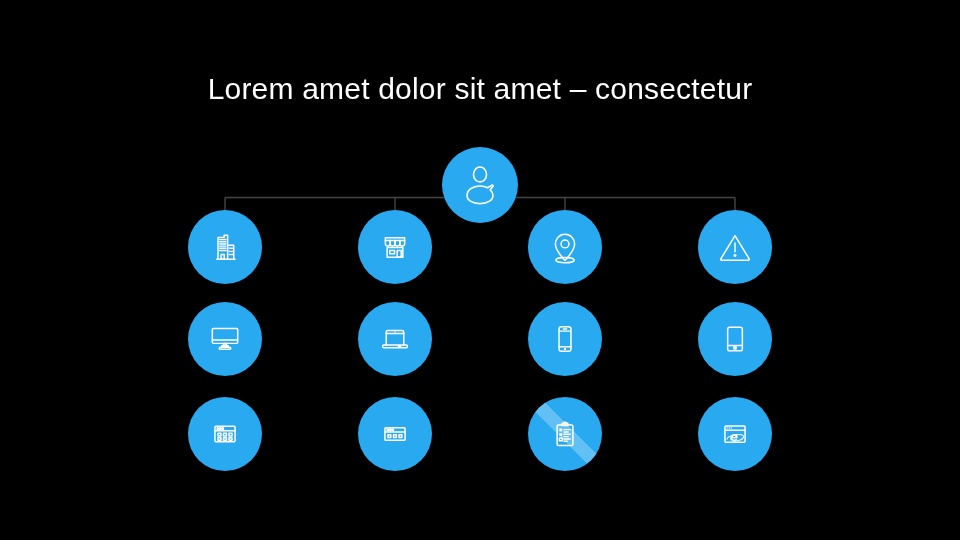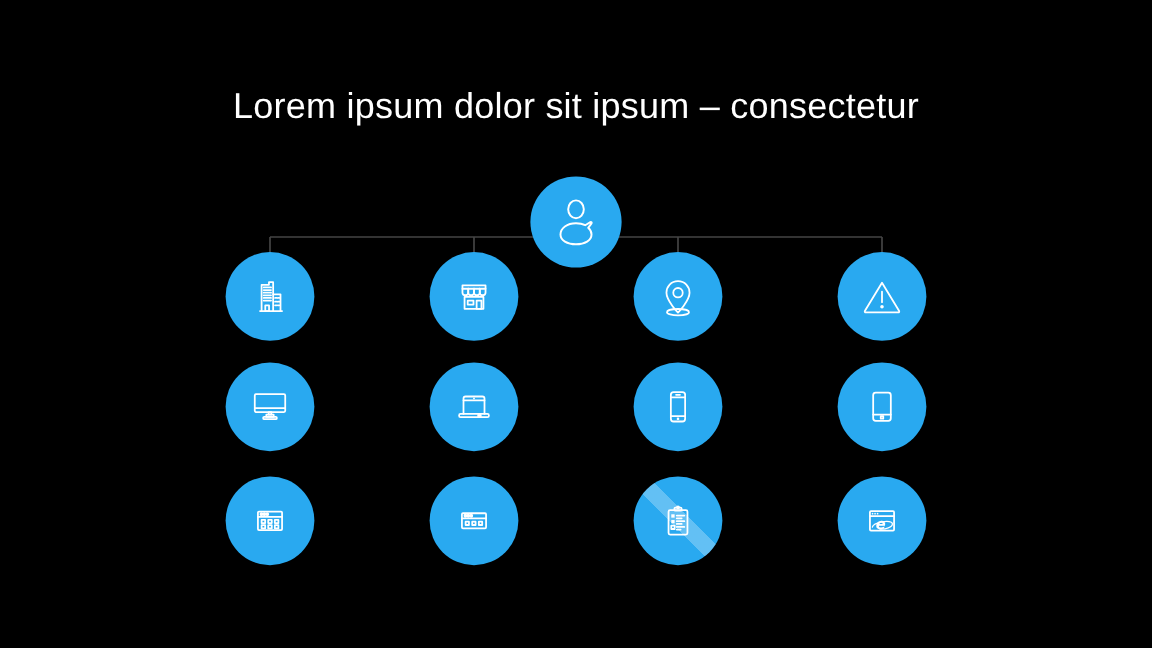--- a/index.html
+++ b/index.html
@@ -17,21 +17,21 @@
   .icon path,.icon rect,.icon line,.icon circle,.icon ellipse{
         stroke:var(--icon-stroke,#fff);fill:none;stroke-width:1.7;stroke-linecap:round;stroke-linejoin:round;}
   .icon .f{fill:var(--icon-stroke,#fff);stroke:none;}
   .icon text.f{font-family:"DejaVu Sans",sans-serif;font-weight:bold;font-style:italic;font-size:14px;}
 </style>
 </head>
 <body>
 
 <div class="slide">
 
-  <h1 class="title">Lorem ipsum dolor sit ipsum – consectetur</h1>
+  <h1 class="title">Lorem amet dolor sit amet – consectetur</h1>
 
   <svg class="connectors" width="960" height="540">
     <line x1="225" y1="197.5" x2="735" y2="197.5"></line>
     <line x1="225" y1="197.5" x2="225" y2="212"></line>
     <line x1="395" y1="197.5" x2="395" y2="212"></line>
     <line x1="565" y1="197.5" x2="565" y2="212"></line>
     <line x1="735" y1="197.5" x2="735" y2="212"></line>
   </svg>
 
   <div>

